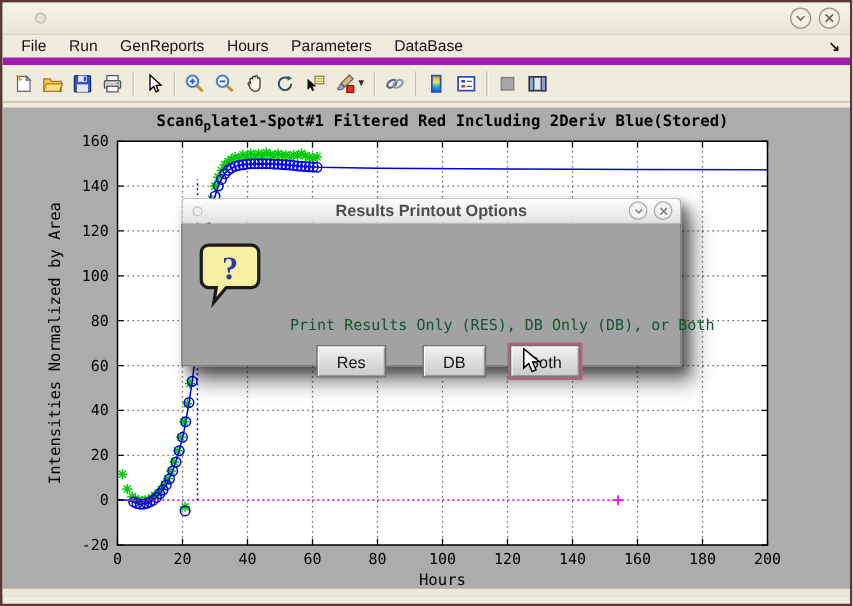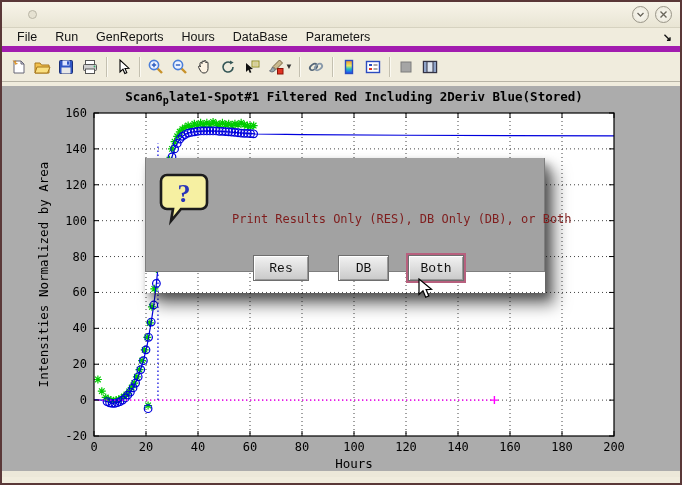--- a/index.html
+++ b/index.html
@@ -82,30 +82,30 @@
     background:radial-gradient(#fdfdfd,#e9e9e9);
     display:flex; align-items:center; justify-content:center;
     font-size:9px; color:#808080; line-height:1;
   }
   #dialog-body {
     height:114px; background:#a2a2a2; border:1px solid #7e7e7e; border-top:none;
     position:relative;
   }
   #qbubble { position:absolute; left:13px; top:13px; }
   #dialog-message {
-    position:absolute; left:86px; top:54px;
-    font-family:"DejaVu Sans Mono", monospace; font-size:12px; color:#7f1d1d;
+    position:absolute; left:86px; top:74px;
+    font-family:"DejaVu Sans Mono", monospace; font-size:12px; color:#14532d;
     white-space:nowrap;
   }
   .dlg-push {
     position:absolute; top:97px; height:26px; width:56px;
     background:linear-gradient(#f2f2f2,#c9c9c9);
     border:1px solid #6e6e6e;
     box-shadow:inset 1px 1px 0 #ffffff, inset -1px -1px 0 #999999;
-    font-family:Liberation Mono, monospace; font-size:13px; color:#111;
+    font-family:Liberation Sans, sans-serif; font-size:13px; color:#111;
     display:flex; align-items:center; justify-content:center;
   }
   #btn-res { left:107px; }
   #btn-db  { left:192px; width:51px;text-align:right; }
   #both-ring {
     position:absolute; left:260px; top:95px; width:60px; height:30px;
     border:2px solid #b7607e; background:#a2a2a2;
   }
   #btn-both {
     position:static; width:100%; height:100%; top:auto; left:auto;
@@ -131,22 +131,22 @@
           </svg>
       </div>
     </div>
   </div>
 
   <div id="menubar">
     <span class="menu-item">File</span>
     <span class="menu-item">Run</span>
     <span class="menu-item">GenReports</span>
     <span class="menu-item">Hours</span>
+    <span class="menu-item">Parameters</span>
     <span class="menu-item">DataBase</span>
-    <span class="menu-item">Parameters</span>
     <span id="menu-overflow">↘</span>
   </div>
 
   <div id="toolbar">
     <div class="tool-btn">
       <svg width="18" height="18" viewBox="0 0 18 18">
         <path d="M5 3 h7 l3 3 v9 h-10 z" fill="#fff" stroke="#667" stroke-width="1"></path>
         <path d="M12 3 l3 3 h-3 z" fill="#dde" stroke="#667" stroke-width="1"></path>
         <path d="M4 2 l1.2 2 1.8-1.2 -0.6 2.2 2 0.6 -2.2 0.8" fill="#f5a623" stroke="#c87d1a" stroke-width="0.6"></path>
       </svg>
@@ -464,20 +464,36 @@
         <line x1="612" y1="27" x2="607" y2="27" stroke="#000" stroke-width="1"></line>
         <text x="85" y="31" text-anchor="end" font-size="12" fill="#000" font-family="DejaVu Sans Mono, monospace">160</text>
         <text x="352" y="15" text-anchor="middle" font-size="12.5" font-weight="bold" fill="#000" font-family="DejaVu Sans Mono, monospace"><tspan>Scan6</tspan><tspan dy="3" font-size="10">p</tspan><tspan dy="-3" font-size="12.5">late1-Spot#1 Filtered Red Including 2Deriv Blue(Stored)</tspan></text>
         <text x="352" y="382" text-anchor="middle" font-size="12.5" fill="#000" font-family="DejaVu Sans Mono, monospace">Hours</text>
         <text transform="translate(46,188.5) rotate(-90)" text-anchor="middle" font-size="12.5" fill="#000" font-family="DejaVu Sans Mono, monospace">Intensities Normalized by Area</text>
       </svg>
     <div id="bottom-strip"></div>
   </div>
 
   <div id="dialog">
+    <div id="dialog-titlebar">
+      <div class="dlg-dot"></div>
+      <div id="dialog-title">Results Printout Options</div>
+      <div class="dlg-btns">
+        <div class="dlg-circle">
+          <svg width="8" height="8" viewBox="0 0 9 9">
+              <path d="M1.5 3 L4.5 6 L7.5 3" fill="none" stroke="#808080" stroke-width="1.4"></path>
+            </svg>
+        </div>
+        <div class="dlg-circle">
+          <svg width="8" height="8" viewBox="0 0 9 9">
+              <path d="M1.5 1.5 L7.5 7.5 M7.5 1.5 L1.5 7.5" stroke="#808080" stroke-width="1.4"></path>
+            </svg>
+        </div>
+      </div>
+    </div>
     <div id="dialog-body">
       <svg id="qbubble" width="52" height="56" viewBox="0 0 52 56">
         <path d="M8 4 h34 a6 6 0 0 1 6 6 v22 a6 6 0 0 1 -6 6 h-20 l-10 12 2-12 h-6 a6 6 0 0 1 -6-6 v-22 a6 6 0 0 1 6-6 z" fill="#f6f0a2" stroke="#1c1c1c" stroke-width="2.6"></path>
         <text x="25" y="31" text-anchor="middle" font-family="Liberation Serif, serif" font-size="26" font-weight="bold" fill="#2a35b8">?</text>
       </svg>
       <div id="dialog-message">Print Results Only (RES), DB Only (DB), or Both</div>
       <div class="dlg-push" id="btn-res">Res</div>
       <div class="dlg-push" id="btn-db">DB</div>
       <div id="both-ring">
         <div class="dlg-push" id="btn-both">Both</div>

